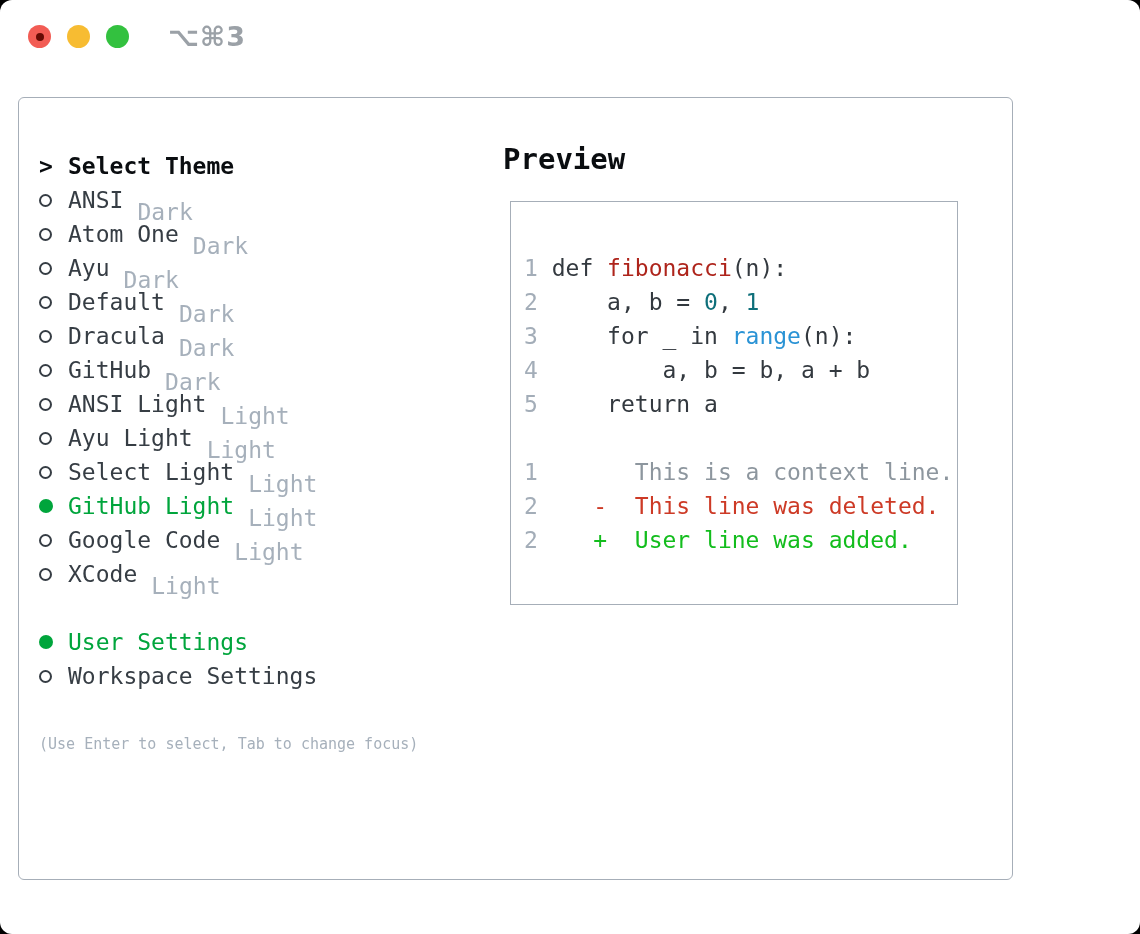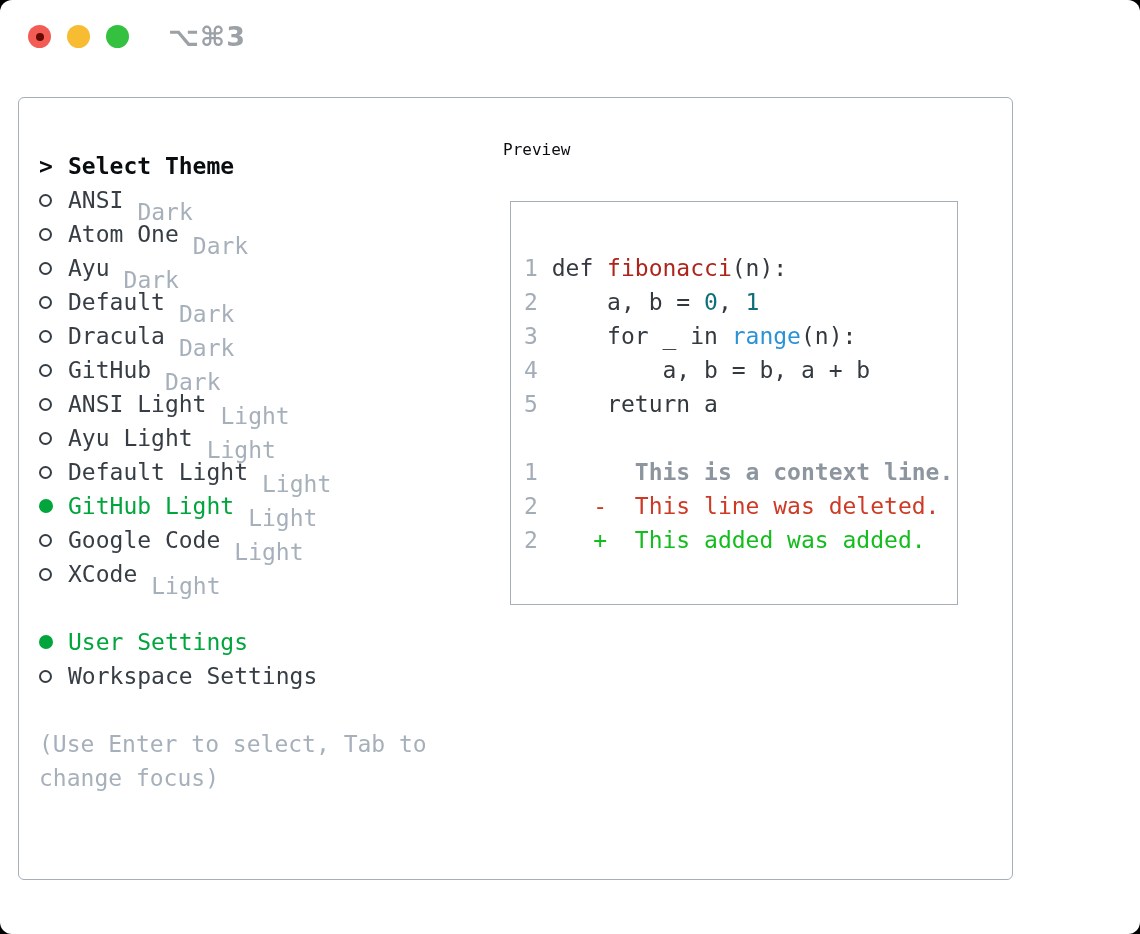--- a/index.html
+++ b/index.html
@@ -27,34 +27,34 @@
   .rows{position:absolute;left:20px;top:51px;}
   .row{display:flex;align-items:center;height:34px;font-size:23px;color:var(--item_text);white-space:pre;}
   .row .marker{width:29px;display:flex;align-items:center;flex:0 0 29px;}
   .caret{font-weight:bold;color:var(--header_text);font-size:23px;}
   .circle{width:13px;height:13px;border-radius:50%;border:2px solid var(--item_text);box-sizing:border-box;}
   .circle.filled{border:none;background:var(--accent_green);width:14px;height:14px;}
   .hdr{font-weight:bold;color:var(--header_text);}
   .tag{color:var(--muted_gray);margin-left:14px;margin-top:23px;}
   .row.selected .label{color:var(--accent_green);}
   .spacer{height:34px;}
-  .hint{margin-top:0;width:420px;font-size:23px;line-height:34px;color:var(--muted_gray);}
+  .hint{margin-top:0;width:420px;font-size:15px;line-height:34px;color:var(--muted_gray);}
 
   
-  .preview-title{position:absolute;left:484px;top:35px;height:34px;line-height:34px;
-       font-size:16px;font-weight:normal;color:var(--header_text);}
+  .preview-title{position:absolute;left:484px;top:44px;height:34px;line-height:34px;
+       font-size:29px;font-weight:bold;color:var(--header_text);}
   .preview-box{position:absolute;left:491px;top:103px;width:448px;height:404px;box-sizing:border-box;
        border:1.5px solid var(--panel_border);background:#fff;padding:49px 0 0 13px;overflow:hidden;}
   .cl{margin:0;height:34px;line-height:34px;font-size:23px;white-space:pre;
       font-family:"DejaVu Sans Mono","Liberation Mono",monospace;color:var(--code_text);}
   .ln{color:var(--line_number_gray);}
   .c-func{color:var(--function_red);}
   .c-num{color:var(--number_teal);}
   .c-builtin{color:var(--builtin_blue);}
-  .c-context{color:var(--context_gray);font-weight:bold;}
+  .c-context{color:var(--context_gray);}
   .c-del{color:var(--deleted_red);}
   .c-add{color:var(--added_green);}
 </style>
 </head>
 <body>
 
 <div class="stage">
   <div class="window">
 
     <div class="traffic red"></div>
@@ -97,21 +97,21 @@
         <div class="row">
           <span class="marker"><span class="circle"></span></span>
           <span class="label">ANSI Light</span><span class="tag">Light</span>
         </div>
         <div class="row">
           <span class="marker"><span class="circle"></span></span>
           <span class="label">Ayu Light</span><span class="tag">Light</span>
         </div>
         <div class="row">
           <span class="marker"><span class="circle"></span></span>
-          <span class="label">Default Light</span><span class="tag">Light</span>
+          <span class="label">Select Light</span><span class="tag">Light</span>
         </div>
         <div class="row selected">
           <span class="marker"><span class="circle filled"></span></span>
           <span class="label">GitHub Light</span><span class="tag">Light</span>
         </div>
         <div class="row">
           <span class="marker"><span class="circle"></span></span>
           <span class="label">Google Code</span><span class="tag">Light</span>
         </div>
         <div class="row">
@@ -139,18 +139,18 @@
 
       <div class="preview-box">
         <pre class="cl"><span class="ln">1</span><span> def </span><span class="c-func">fibonacci</span><span>(n):</span></pre>
         <pre class="cl"><span class="ln">2</span><span>     a, b = </span><span class="c-num">0</span><span>, </span><span class="c-num">1</span></pre>
         <pre class="cl"><span class="ln">3</span><span>     for _ in </span><span class="c-builtin">range</span><span>(n):</span></pre>
         <pre class="cl"><span class="ln">4</span><span>         a, b = b, a + b</span></pre>
         <pre class="cl"><span class="ln">5</span><span>     return a</span></pre>
         <pre class="cl"></pre>
         <pre class="cl"><span class="ln">1</span><span class="c-context">       </span><span class="c-context">This is a context line.</span></pre>
         <pre class="cl"><span class="ln">2</span><span class="c-del">    -  </span><span class="c-del">This line was deleted.</span></pre>
-        <pre class="cl"><span class="ln">2</span><span class="c-add">    +  </span><span class="c-add">This added was added.</span></pre>
+        <pre class="cl"><span class="ln">2</span><span class="c-add">    +  </span><span class="c-add">User line was added.</span></pre>
       </div>
 
     </div>
   </div>
 </div>
 
 </body></html>

